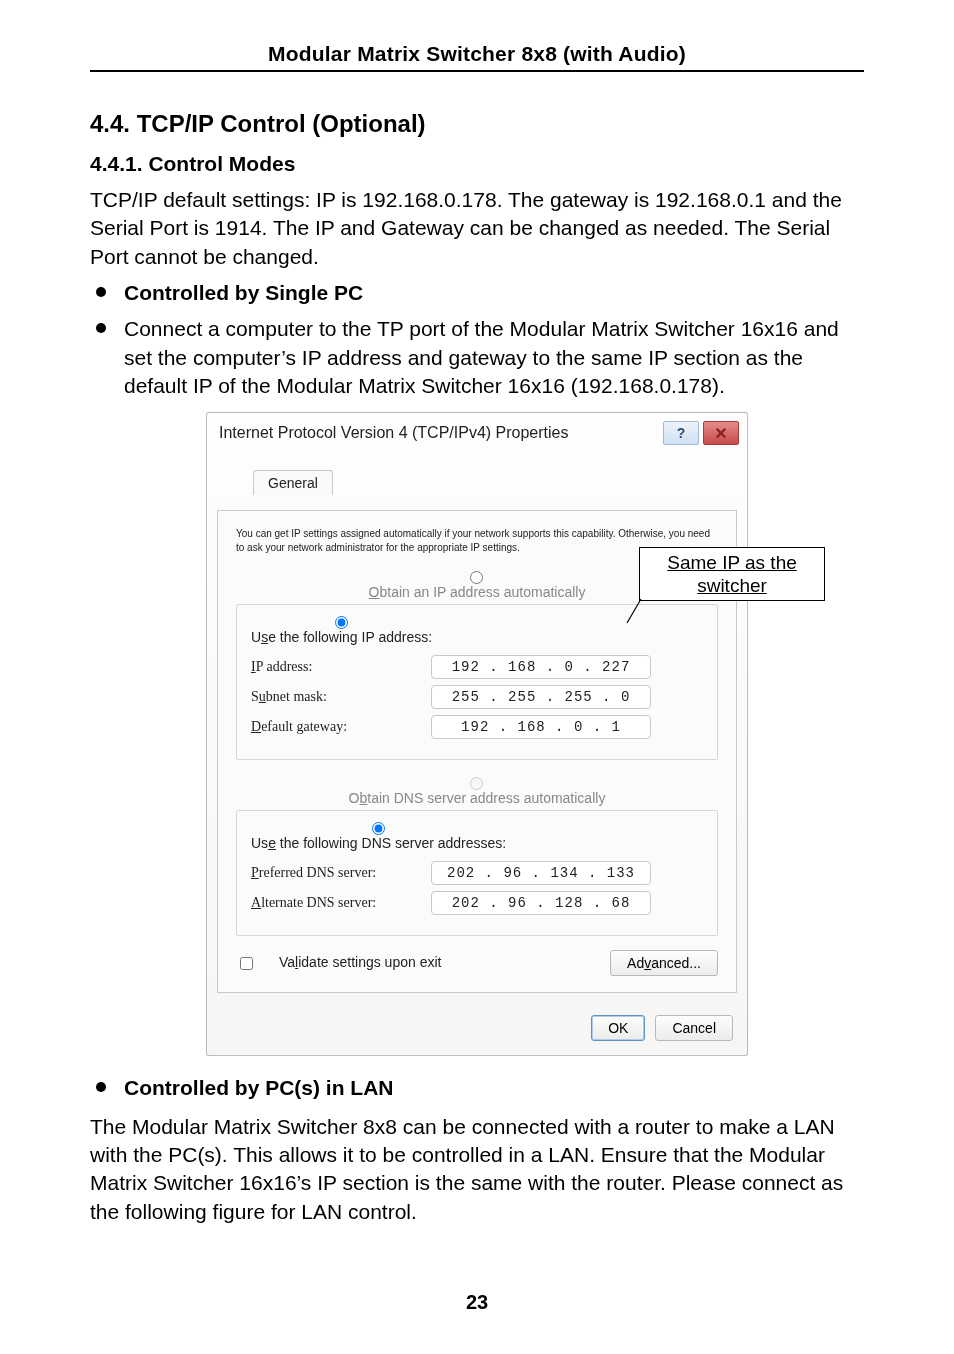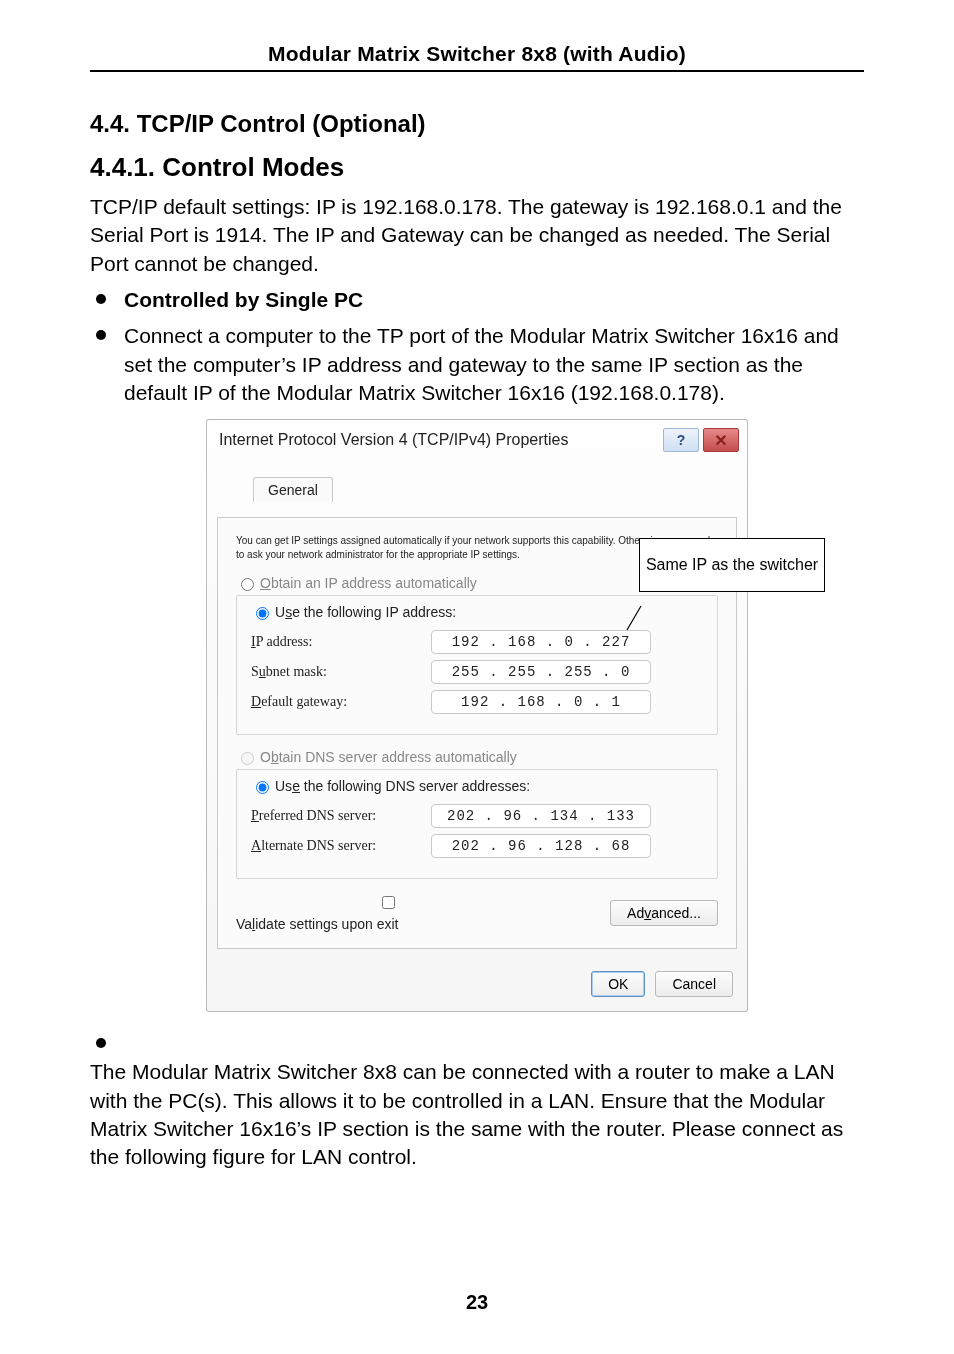--- a/index.html
+++ b/index.html
@@ -25,21 +25,21 @@
     border: none;
     border-top: 2px solid #000;
     margin: 4px 0 0 0;
   }
   .section-heading {
     font-size: 24px;
     font-weight: bold;
     margin-top: 38px;
   }
   .subsection-heading {
-    font-size: 26px;
+    font-size: 21px;
     font-weight: bold;
     margin-top: 14px;
   }
   .para {
     font-size: 21px;
     line-height: 1.35;
     margin-top: 10px;
   }
   .bullet-row {
     display: flex;
@@ -138,20 +138,21 @@
     border: 1px solid #d6d6d6;
     border-radius: 2px;
     margin: 0 0 14px 0;
     padding: 10px 14px 14px 14px;
   }
   .radio-row {
     display: flex;
     align-items: center;
     margin: 4px 0;
     font-size: 14px;
+    flex-direction: column;
   }
   .radio-row input[type=radio] {
     margin-right: 6px;
   }
   .row {
     display: flex;
     align-items: center;
     margin: 6px 0;
   }
   .row-label {
@@ -168,24 +169,23 @@
     border-radius: 4px;
     font-family: 'Courier New', monospace;
     font-size: 14px;
     letter-spacing: 1px;
     text-align: center;
     box-sizing: border-box;
     padding-top: 3px;
   }
   .check-row {
     display: flex;
-    align-items: flex-end;
-    gap: 4px;
-    font-size: 14px;
-    flex-direction: column;
+    align-items: flex-start;
+    gap: 23px;
+    font-size: 14px;
   }
   .btn {
     background: linear-gradient(#fdfdfd, #ececec);
     border: 1px solid #b8b8b8;
     border-radius: 3px;
     padding: 4px 16px;
     font-size: 14px;
   }
   .btn.primary {
     border: 1px solid #5c93c4;
@@ -200,34 +200,35 @@
   .bottom-row {
     display: flex;
     justify-content: space-between;
     align-items: center;
     margin-top: 4px;
   }
 
   
   .callout-box {
     position: absolute;
-    top: 118px;
+    top: 134px;
     left: 432px;
     width: 184px;
     height: 52px;
     border: 1px solid #000;
     background: #fff;
     display: flex;
     align-items: center;
     justify-content: center;
     text-align: center;
-    font-size: 16px;
+    font-size: 19px;
     line-height: 1.25;
     font-family: Arial, Helvetica, sans-serif;
     color: #000;
+    text-decoration: underline;
   }
   .callout-line {
     position: absolute;
     top: 186px;
     left: 418px;
     width: 16px;
     height: 24px;
     overflow: visible;
   }
 
@@ -353,18 +354,19 @@
       <div class="callout-box">Same IP as the switcher</div>
       <svg class="callout-line" width="20" height="28">
         <line x1="16" y1="0" x2="2" y2="24" stroke="#000" stroke-width="1.2"></line>
       </svg>
 
     </div>
   </div>
 
   <div class="bullet-row" style="margin-top:18px">
     <div class="bullet"></div>
+    <div class="bullet-text" style="font-weight:bold">Controlled by PC(s) in LAN</div>
   </div>
 
   <div class="para">The Modular Matrix Switcher 8x8 can be connected with a router to make a LAN with the PC(s). This allows it to be controlled in a LAN. Ensure that the Modular Matrix Switcher 16x16’s IP section is the same with the router. Please connect as the following figure for LAN control.</div>
 
   <div class="page-num">23</div>
 </div>
 
 </body></html>

